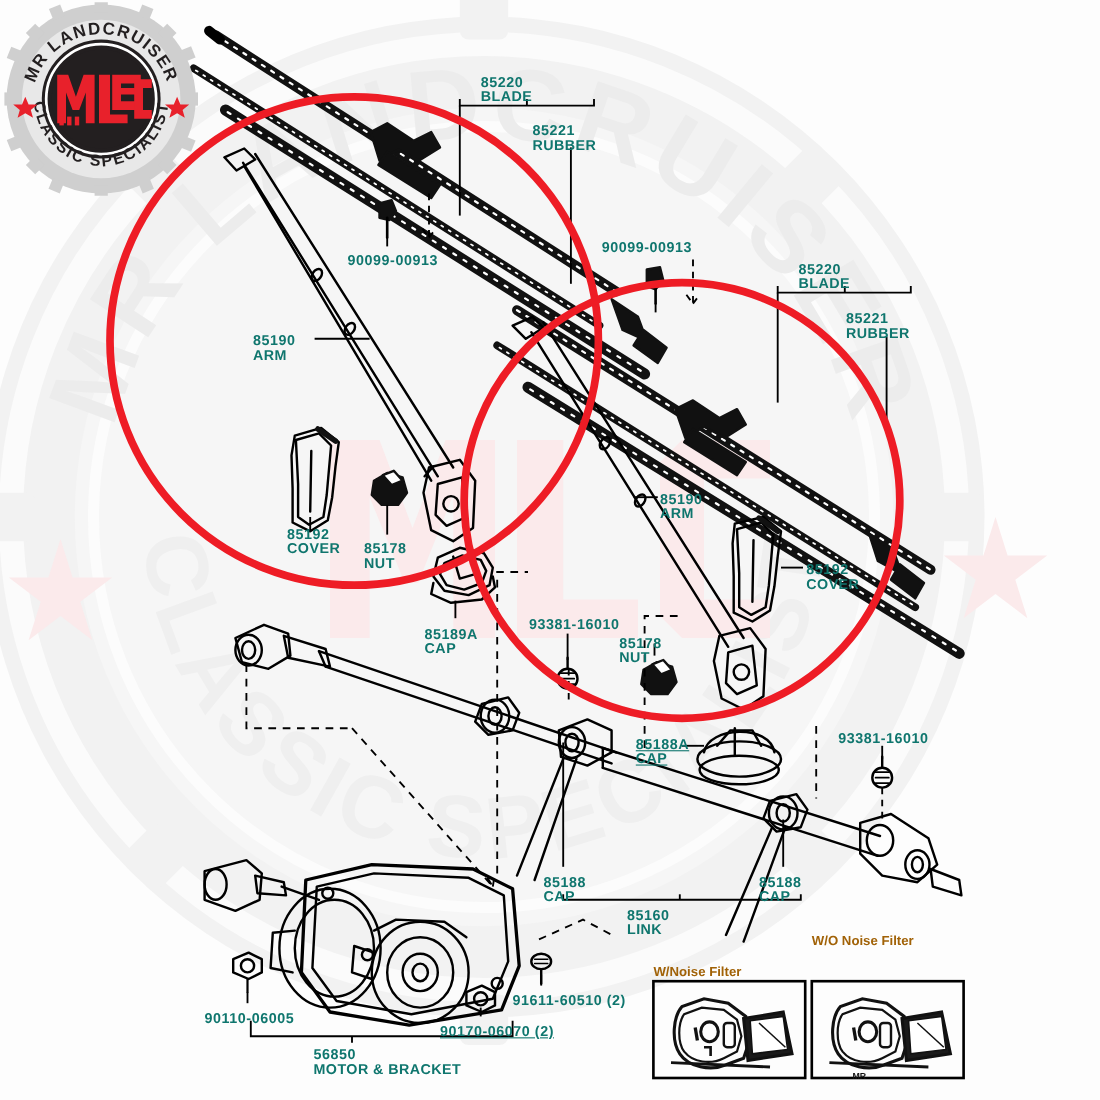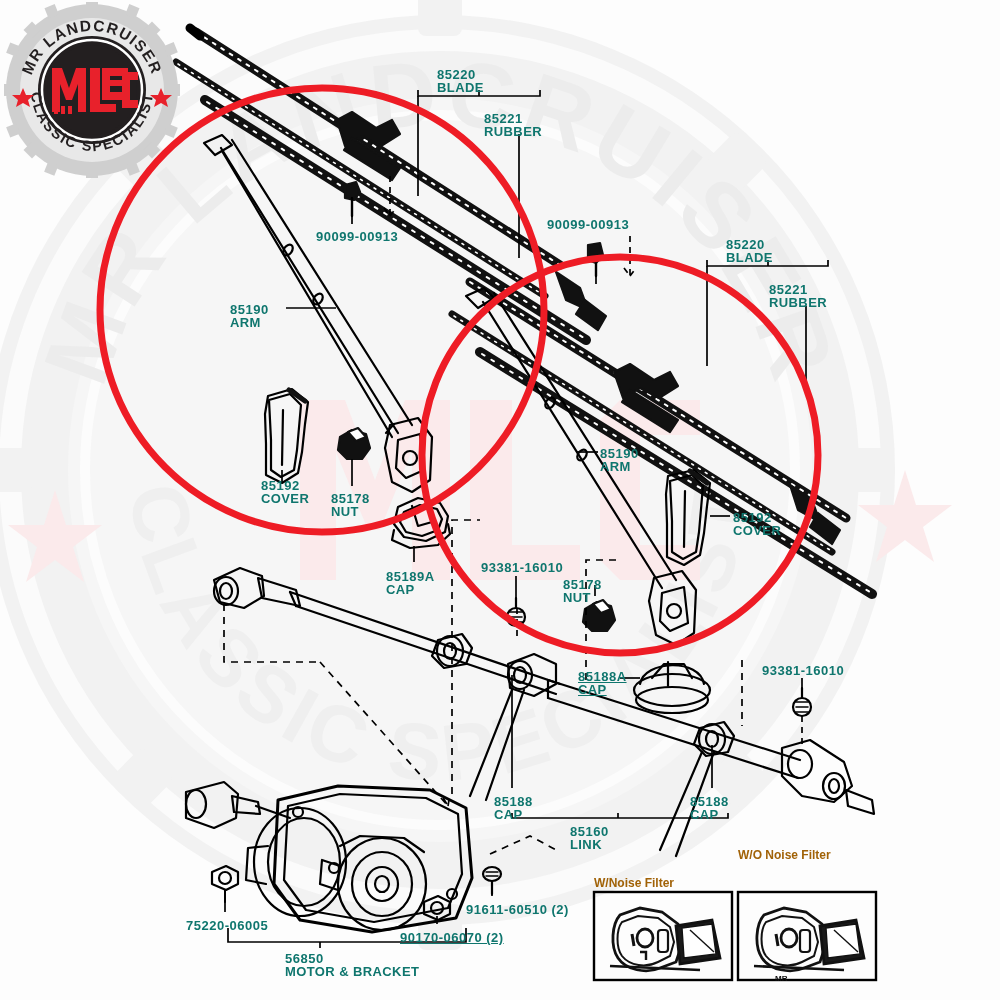--- a/index.html
+++ b/index.html
@@ -537,21 +537,21 @@
   </div>
   <div class="lbl" style="left:690px; top:795px;">
     <span class="num">85188</span>
     <span class="sub">CAP</span>
   </div>
   <div class="lbl" style="left:570px; top:825px;">
     <span class="num">85160</span>
     <span class="sub">LINK</span>
   </div>
   <div class="lbl" style="left:186px; top:919px;">
-    <span class="num">75220-06005</span>
+    <span class="num">90110-06005</span>
   </div>
   <div class="lbl" style="left:400px; top:931px;text-decoration:underline;">
     <span class="num">90170-06070 (2)</span>
   </div>
   <div class="lbl" style="left:466px; top:903px;">
     <span class="num">91611-60510 (2)</span>
   </div>
   <div class="lbl" style="left:285px; top:952px;">
     <span class="num">56850</span>
     <span class="sub">MOTOR &amp; BRACKET</span>

